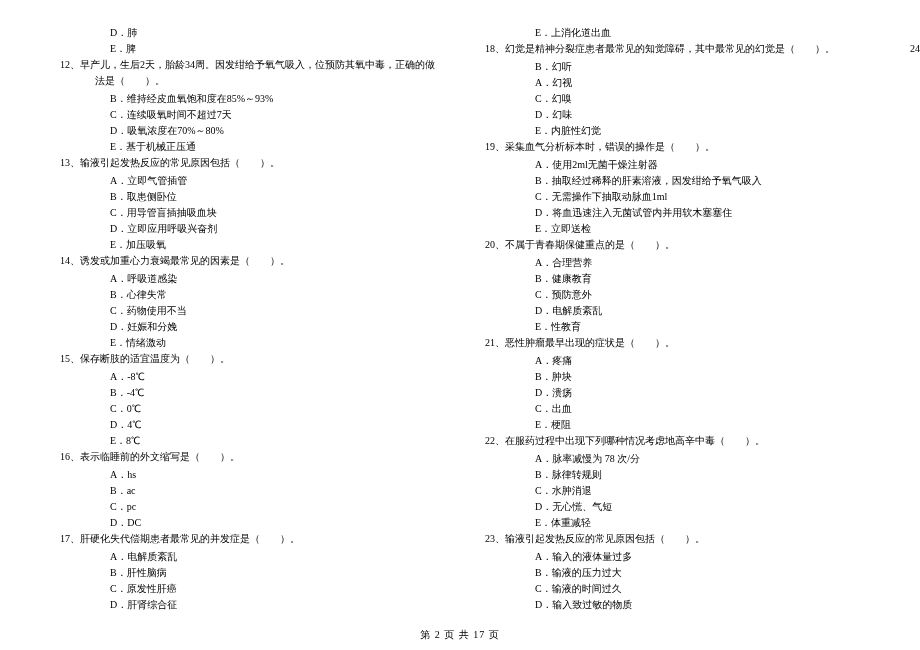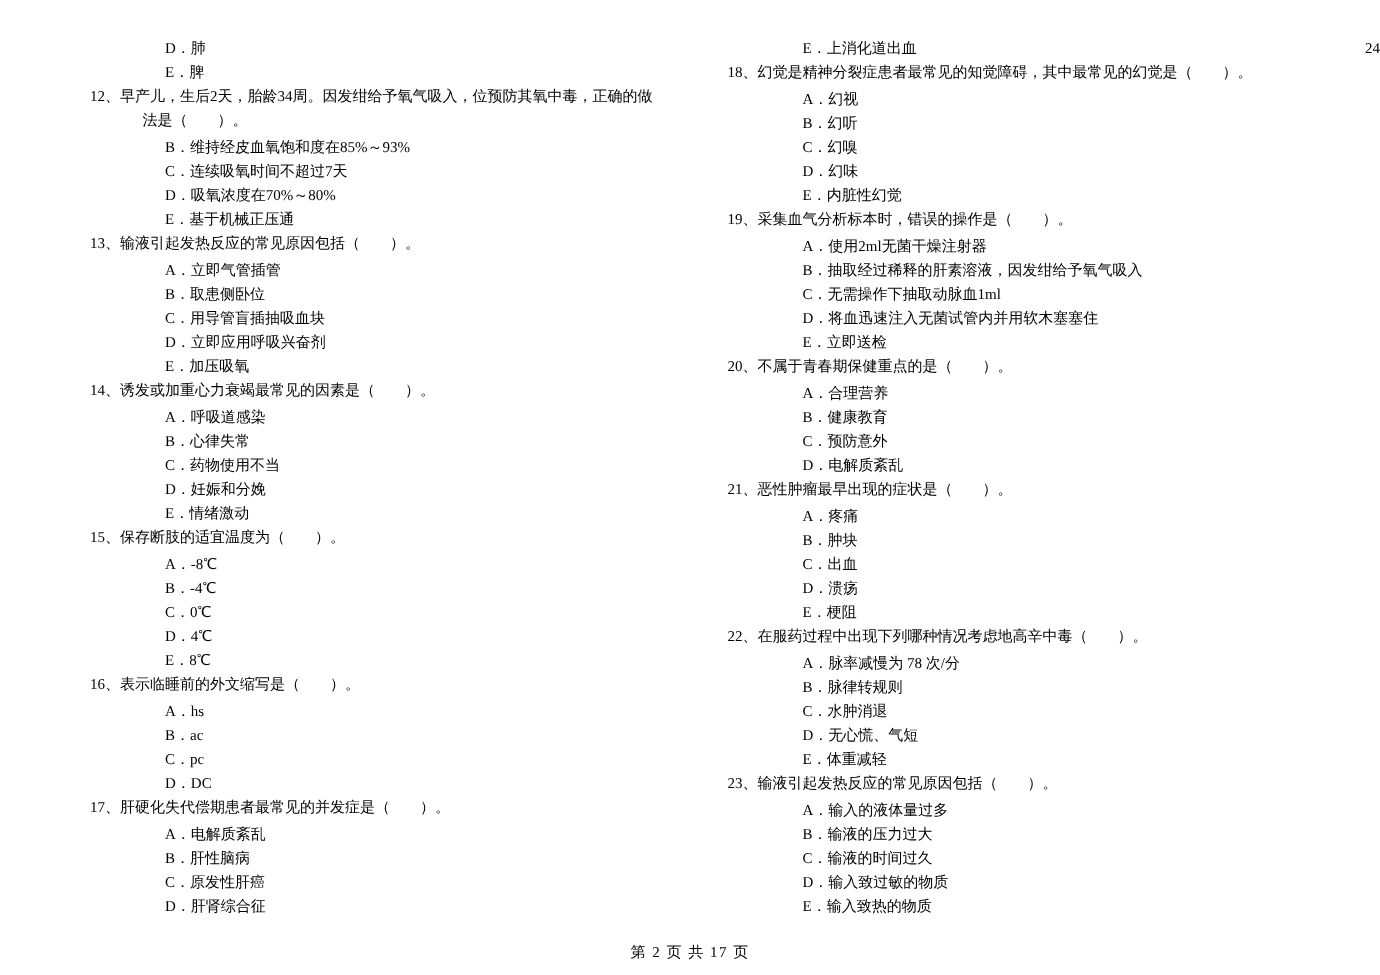--- a/index.html
+++ b/index.html
@@ -102,50 +102,51 @@
   </div>
   <div class="option">A．电解质紊乱</div>
   <div class="option">B．肝性脑病</div>
   <div class="option">C．原发性肝癌</div>
   <div class="option">D．肝肾综合征</div>
   <div class="option">E．上消化道出血</div>
 
   <div class="question">
     <span class="question-text"><span>18、</span><span>幻觉是精神分裂症患者最常见的知觉障碍，其中最常见的幻觉是（　　）。</span></span>
   </div>
+  <div class="option">B．幻听</div>
   <div class="option">A．幻视</div>
-  <div class="option">B．幻听</div>
   <div class="option">C．幻嗅</div>
   <div class="option">D．幻味</div>
   <div class="option">E．内脏性幻觉</div>
 
   <div class="question">
     <span class="question-text"><span>19、</span><span>采集血气分析标本时，错误的操作是（　　）。</span></span>
   </div>
   <div class="option">A．使用2ml无菌干燥注射器</div>
   <div class="option">B．抽取经过稀释的肝素溶液，因发绀给予氧气吸入</div>
   <div class="option">C．无需操作下抽取动脉血1ml</div>
   <div class="option">D．将血迅速注入无菌试管内并用软木塞塞住</div>
   <div class="option">E．立即送检</div>
 
   <div class="question">
     <span class="question-text"><span>20、</span><span>不属于青春期保健重点的是（　　）。</span></span>
   </div>
   <div class="option">A．合理营养</div>
   <div class="option">B．健康教育</div>
   <div class="option">C．预防意外</div>
   <div class="option">D．电解质紊乱</div>
+  <div class="option">E．性教育</div>
 
   <div class="question">
     <span class="question-text"><span>21、</span><span>恶性肿瘤最早出现的症状是（　　）。</span></span>
   </div>
   <div class="option">A．疼痛</div>
   <div class="option">B．肿块</div>
+  <div class="option">D．溃疡</div>
   <div class="option">C．出血</div>
-  <div class="option">D．溃疡</div>
   <div class="option">E．梗阻</div>
 
   <div class="question">
     <span class="question-text"><span>22、</span><span>在服药过程中出现下列哪种情况考虑地高辛中毒（　　）。</span></span>
   </div>
   <div class="option">A．脉率减慢为 78 次/分</div>
   <div class="option">B．脉律转规则</div>
   <div class="option">C．水肿消退</div>
   <div class="option">D．无心慌、气短</div>
   <div class="option">E．体重减轻</div>

